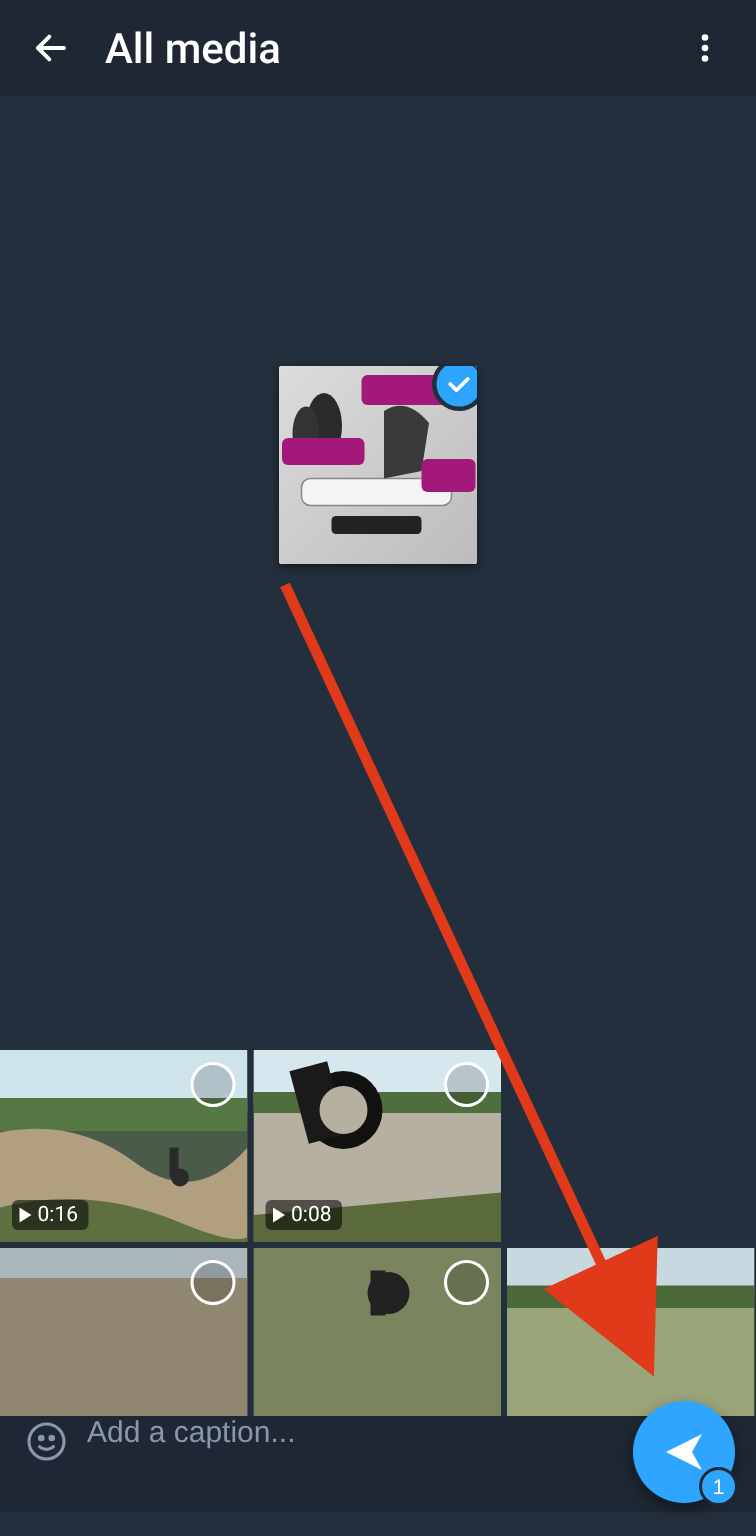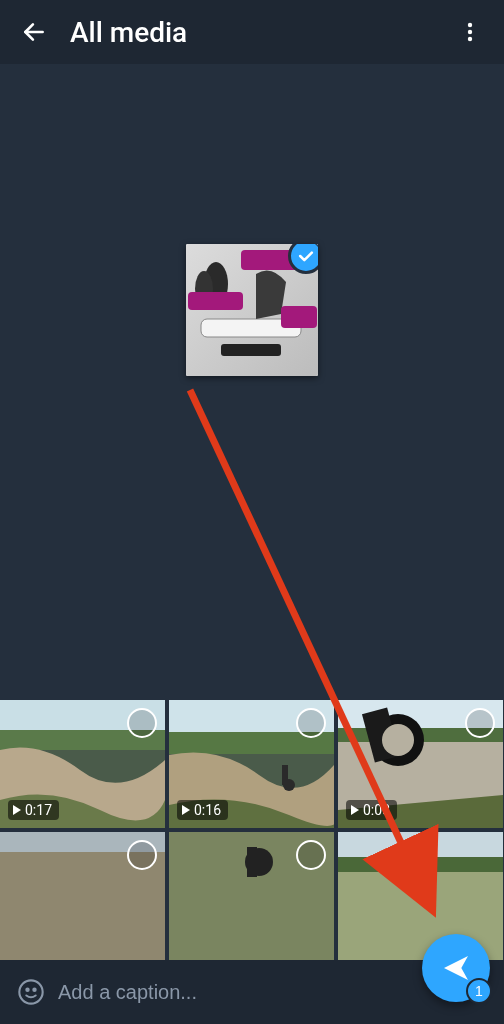--- a/index.html
+++ b/index.html
@@ -18,21 +18,21 @@
 
   .gallery { position:absolute; left:0; right:0; bottom:64px; height:260px; overflow:hidden;}
   .grow { display:flex; gap:4px; margin-bottom:4px;}
   .gthumb { width:165px; height:128px; position:relative; overflow:hidden; background:#4a5b4a;}
   .gthumb.row2 { height:128px; }
   .gthumb svg.scene { width:100%; height:100%; display:block;}
   .sel-circle { position:absolute; top:8px; right:8px; width:30px; height:30px; border:2.5px solid #fff; border-radius:50%; background:rgba(0,0,0,0.15);}
   .dur-chip { position:absolute; left:8px; bottom:8px; background:rgba(0,0,0,0.55); border-radius:4px; padding:2px 7px 2px 5px; display:flex; align-items:center; gap:4px; font-size:14px; color:#fff;}
   .dur-chip .tri { width:0; height:0; border-left:8px solid #fff; border-top:5px solid transparent; border-bottom:5px solid transparent;}
 
-  .caption-bar { position:absolute; left:0; right:0; bottom:0; height:64px; background:#1e2733; display:flex; align-items:center; padding:0 14px;}
+  .caption-bar { position:absolute; left:0; right:0; bottom:16px; height:64px; background:#1e2733; display:flex; align-items:flex-start; padding:0 14px;}
   .emoji-btn { width:34px; height:34px; display:flex; align-items:center; justify-content:center; border:none; background:none; color:#8a97a8; cursor:pointer;}
   .caption-input { flex:1; border:none; background:none; color:#fff; font-size:20px; margin-left:10px; outline:none;}
   .caption-input::placeholder { color:#8a97a8; }
 
   .send-fab { position:absolute; right:14px; bottom:22px; width:68px; height:68px; border-radius:50%; background:#2ea6ff; border:none; display:flex; align-items:center; justify-content:center; box-shadow:0 4px 10px rgba(0,0,0,.4); cursor:pointer;}
   .send-count { position:absolute; right:-2px; bottom:-2px; width:26px; height:26px; border-radius:50%; background:#2ea6ff; border:2.5px solid #1e2733; color:#fff; font-size:14px; display:flex; align-items:center; justify-content:center;}
 
   .arrow-overlay { position:absolute; top:0; left:0; width:504px; height:1024px; pointer-events:none; z-index:50;}
 </style>
 </head>
@@ -80,33 +80,20 @@
     <div class="sel-badge">
       <svg width="20" height="20" viewBox="0 0 24 24" fill="none" stroke="#fff" stroke-width="3" stroke-linecap="round" stroke-linejoin="round">
           <polyline points="5 12 10 17 19 8"></polyline>
         </svg>
     </div>
   </div>
 </div>
 
 <div class="gallery">
   <div class="grow">
-    <div class="gthumb">
-      <svg class="scene" viewBox="0 0 165 128">
-        <rect width="165" height="40" fill="#c9dfe6"></rect>
-        <rect y="30" width="165" height="20" fill="#5a7a4a"></rect>
-        <path d="M0 50 Q40 40 80 70 T165 60 L165 128 L0 128 Z" fill="#b8a88c"></path>
-        <path d="M0 100 Q50 85 100 110 T165 100 L165 128 L0 128 Z" fill="#6a7a4a"></path>
-      </svg>
-      <div class="sel-circle"></div>
-      <div class="dur-chip">
-          <span class="tri"></span>
-          <span>0:17</span>
-        </div>
-    </div>
     <div class="gthumb">
       <svg class="scene" viewBox="0 0 165 128">
         <rect width="165" height="42" fill="#cfe3ea"></rect>
         <rect y="32" width="165" height="22" fill="#567844"></rect>
         <path d="M0 55 Q50 45 90 75 T165 65 L165 128 L0 128 Z" fill="#b0a07f"></path>
         <circle cx="120" cy="85" r="6" fill="#2a2a2a"></circle>
         <rect x="113" y="65" width="6" height="20" fill="#2a2a2a"></rect>
         <path d="M0 105 Q60 90 120 115 T165 108 L165 128 L0 128 Z" fill="#5f7040"></path>
       </svg>
       <div class="sel-circle"></div>

